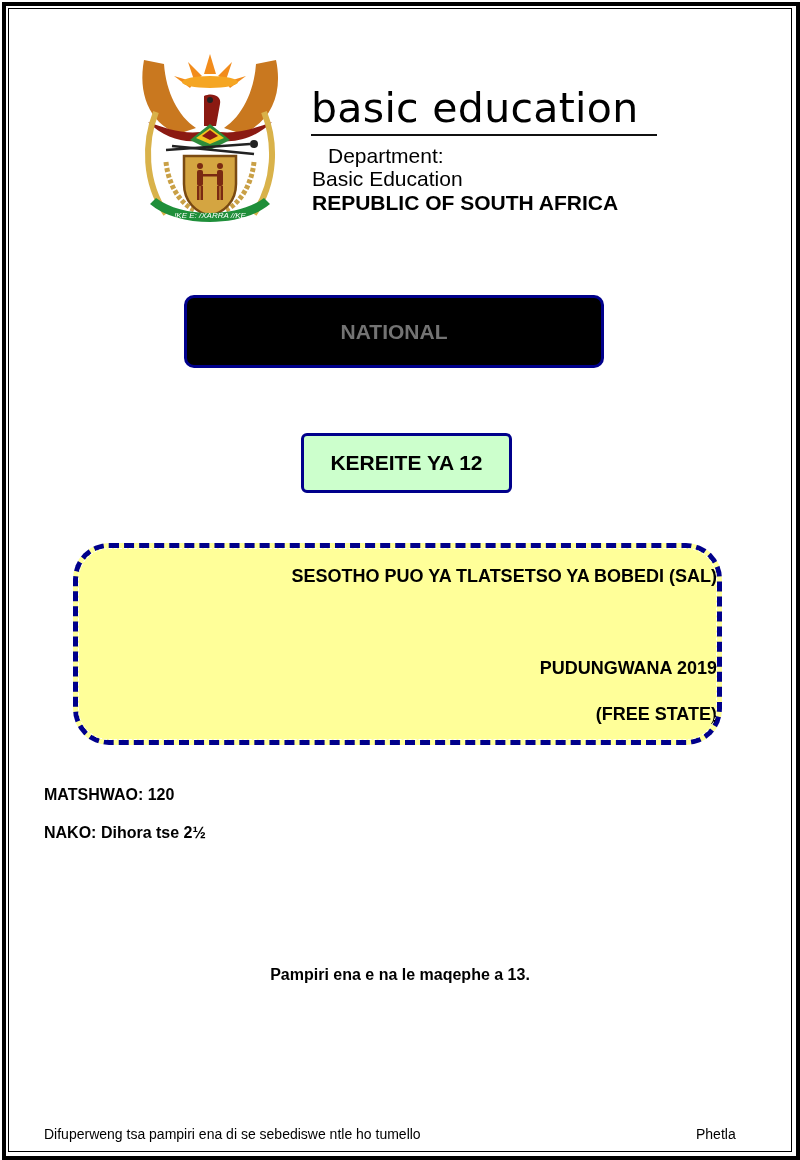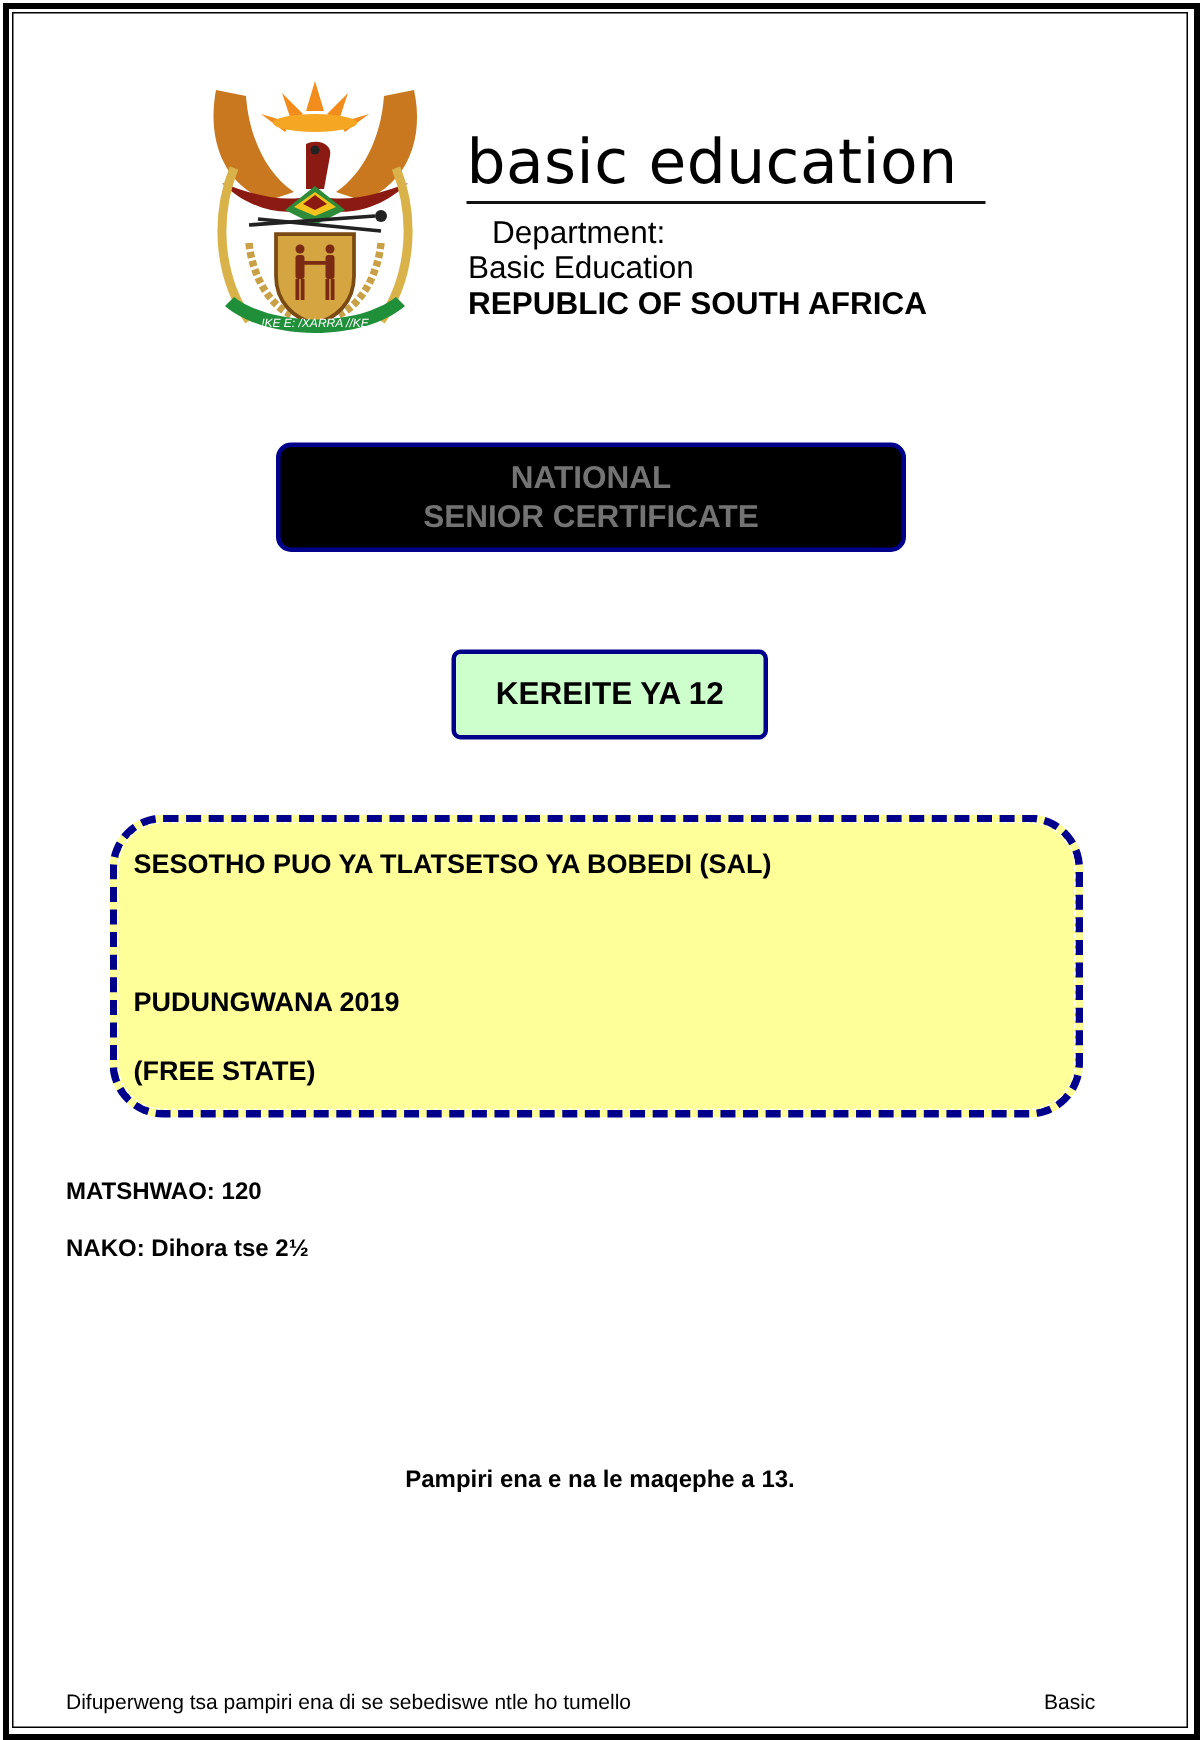--- a/index.html
+++ b/index.html
@@ -21,31 +21,31 @@
   .nsc-box { position: absolute; left: 184px; top: 295px; width: 420px; height: 73px; background: #000; border: 3px solid #00008b; border-radius: 10px; box-sizing: border-box; display: flex; flex-direction: column; align-items: center; justify-content: center; }
   .nsc-box span { color: #737373; font-weight: bold; font-size: 21px; line-height: 26px; }
 
   
   .grade-box { position: absolute; left: 301px; top: 433px; width: 211px; height: 60px; background: #ccffcc; border: 3px solid #00008b; border-radius: 6px; box-sizing: border-box; display: flex; align-items: center; justify-content: center; }
   .grade-box span { font-weight: bold; font-size: 21px; }
 
   
   .subject-box { position: absolute; left: 73px; top: 543px; width: 649px; height: 202px; background: #ffff99; border-radius: 36px; box-sizing: border-box; border: 5px dashed #00008b; }
   .subject-box::after { content: ""; position: absolute; inset: 0; border-radius: 31px; border: 1.5px dashed #fff; pointer-events: none; }
-  .subject-line { position: absolute; left: 0; right: 0; text-align: left; font-weight: bold; font-size: 18px; padding-left: 11px; }
+  .subject-line { position: absolute; left: 0; right: 0; text-align: right; font-weight: bold; font-size: 18px; padding-left: 11px; }
   .sl1 { top: 18px; }
   .sl2 { top: 64px; }
   .sl3 { top: 110px; }
   .sl4 { top: 156px; }
 
   .meta { position: absolute; left: 44px; font-weight: bold; font-size: 16px; }
   .meta-marks { top: 786px; }
   .meta-time { top: 824px; }
 
-  .pages-note { position: absolute; left: 0; width: 800px; text-align: center; top: 966px; font-weight: bold; font-size: 16px; margin-top: 12px; }
+  .pages-note { position: absolute; left: 0; width: 800px; text-align: center; top: 966px; font-weight: bold; font-size: 16px; }
 
   .footer-left { position: absolute; left: 44px; top: 1126px; font-size: 14px; }
   .footer-right { position: absolute; left: 696px; top: 1126px; font-size: 14px; }
 </style>
 </head>
 <body>
 
 <div class="border-outer"></div>
 <div class="border-inner"></div>
 
@@ -101,32 +101,31 @@
 </svg>
 
 <div class="dept-brand">basic education</div>
 <div class="dept-rule"></div>
 <div class="dept-line1">Department:</div>
 <div class="dept-line2">Basic Education</div>
 <div class="dept-line3">REPUBLIC OF SOUTH AFRICA</div>
 
 <div class="nsc-box">
   <span>NATIONAL</span>
-  <span>SENIOR CERTIFICATE</span>
 </div>
 
 <div class="grade-box">
   <span>KEREITE YA 12</span>
 </div>
 
 <div class="subject-box">
   <div class="subject-line sl1">SESOTHO PUO YA TLATSETSO YA BOBEDI (SAL)</div>
   <div class="subject-line sl3">PUDUNGWANA 2019</div>
   <div class="subject-line sl4">(FREE STATE)</div>
 </div>
 
 <div class="meta meta-marks">MATSHWAO: 120</div>
 <div class="meta meta-time">NAKO: Dihora tse 2½</div>
 
 <div class="pages-note">Pampiri ena e na le maqephe a 13.</div>
 
 <div class="footer-left">Difuperweng tsa pampiri ena di se sebediswe ntle ho tumello</div>
-<div class="footer-right">Basic</div>
+<div class="footer-right">Phetla</div>
 
 </body></html>

